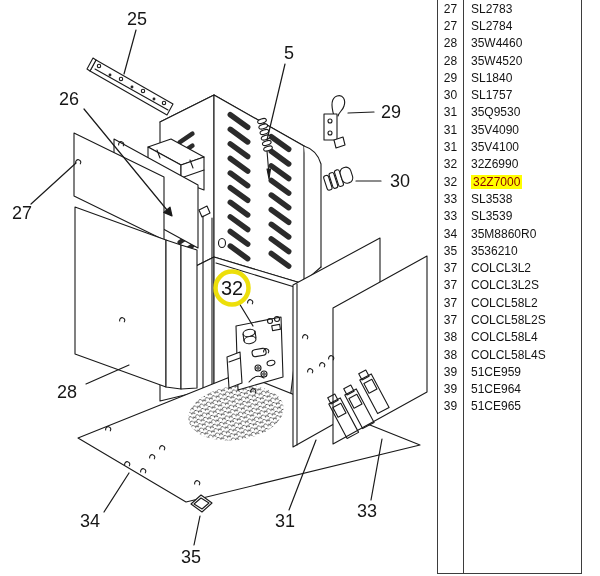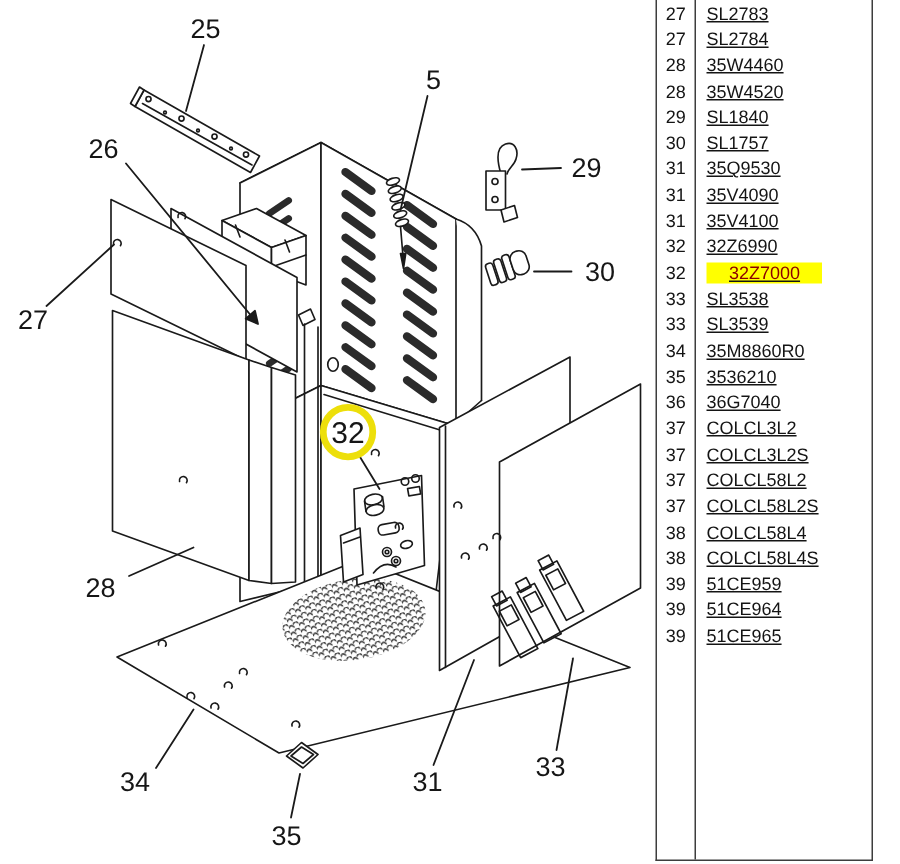--- a/index.html
+++ b/index.html
@@ -11,22 +11,22 @@
   .callout-label-big{font-size:20px;}
   
   .parts-table{position:absolute;left:437px;top:0;width:145px;height:574px;
                box-sizing:border-box;border-left:1.4px solid #3d3d3d;
                border-right:1.4px solid #3d3d3d;border-bottom:1px solid #3d3d3d;}
   .t-divider{position:absolute;left:25px;top:0;bottom:0;width:0;
              border-left:1.4px solid #3d3d3d;}
   .t-rows{position:absolute;left:0;top:0;right:0;}
   .t-row{display:flex;height:17.3px;align-items:center;font-size:12px;color:#141414;}
   .t-num{width:25px;flex:none;text-align:center;}
-  .t-part{padding-left:8px;white-space:nowrap;text-decoration:underline;}
-  .t-part .hl{padding:0 15px;}
+  .t-part{padding-left:8px;white-space:nowrap;}
+  .t-part .hl{padding:0 2px;}
 </style>
 </head>
 <body>
 
 <div class="stage">
 
   <svg width="437" height="576" viewBox="0 0 437 576" stroke="#1a1a1a" stroke-width="1.1" fill="none" stroke-linejoin="round" stroke-linecap="round">
 
     <defs>
       <pattern id="grillePat" width="7" height="4.6" patternUnits="userSpaceOnUse" patternTransform="rotate(-8)">
@@ -312,24 +312,20 @@
         </div>
         <div class="t-row">
           <div class="t-num">34</div>
           <div class="t-part"><span>35M8860R0</span></div>
         </div>
         <div class="t-row">
           <div class="t-num">35</div>
           <div class="t-part"><span>3536210</span></div>
         </div>
         <div class="t-row">
-          <div class="t-num">36</div>
-          <div class="t-part"><span>36G7040</span></div>
-        </div>
-        <div class="t-row">
           <div class="t-num">37</div>
           <div class="t-part"><span>COLCL3L2</span></div>
         </div>
         <div class="t-row">
           <div class="t-num">37</div>
           <div class="t-part"><span>COLCL3L2S</span></div>
         </div>
         <div class="t-row">
           <div class="t-num">37</div>
           <div class="t-part"><span>COLCL58L2</span></div>

